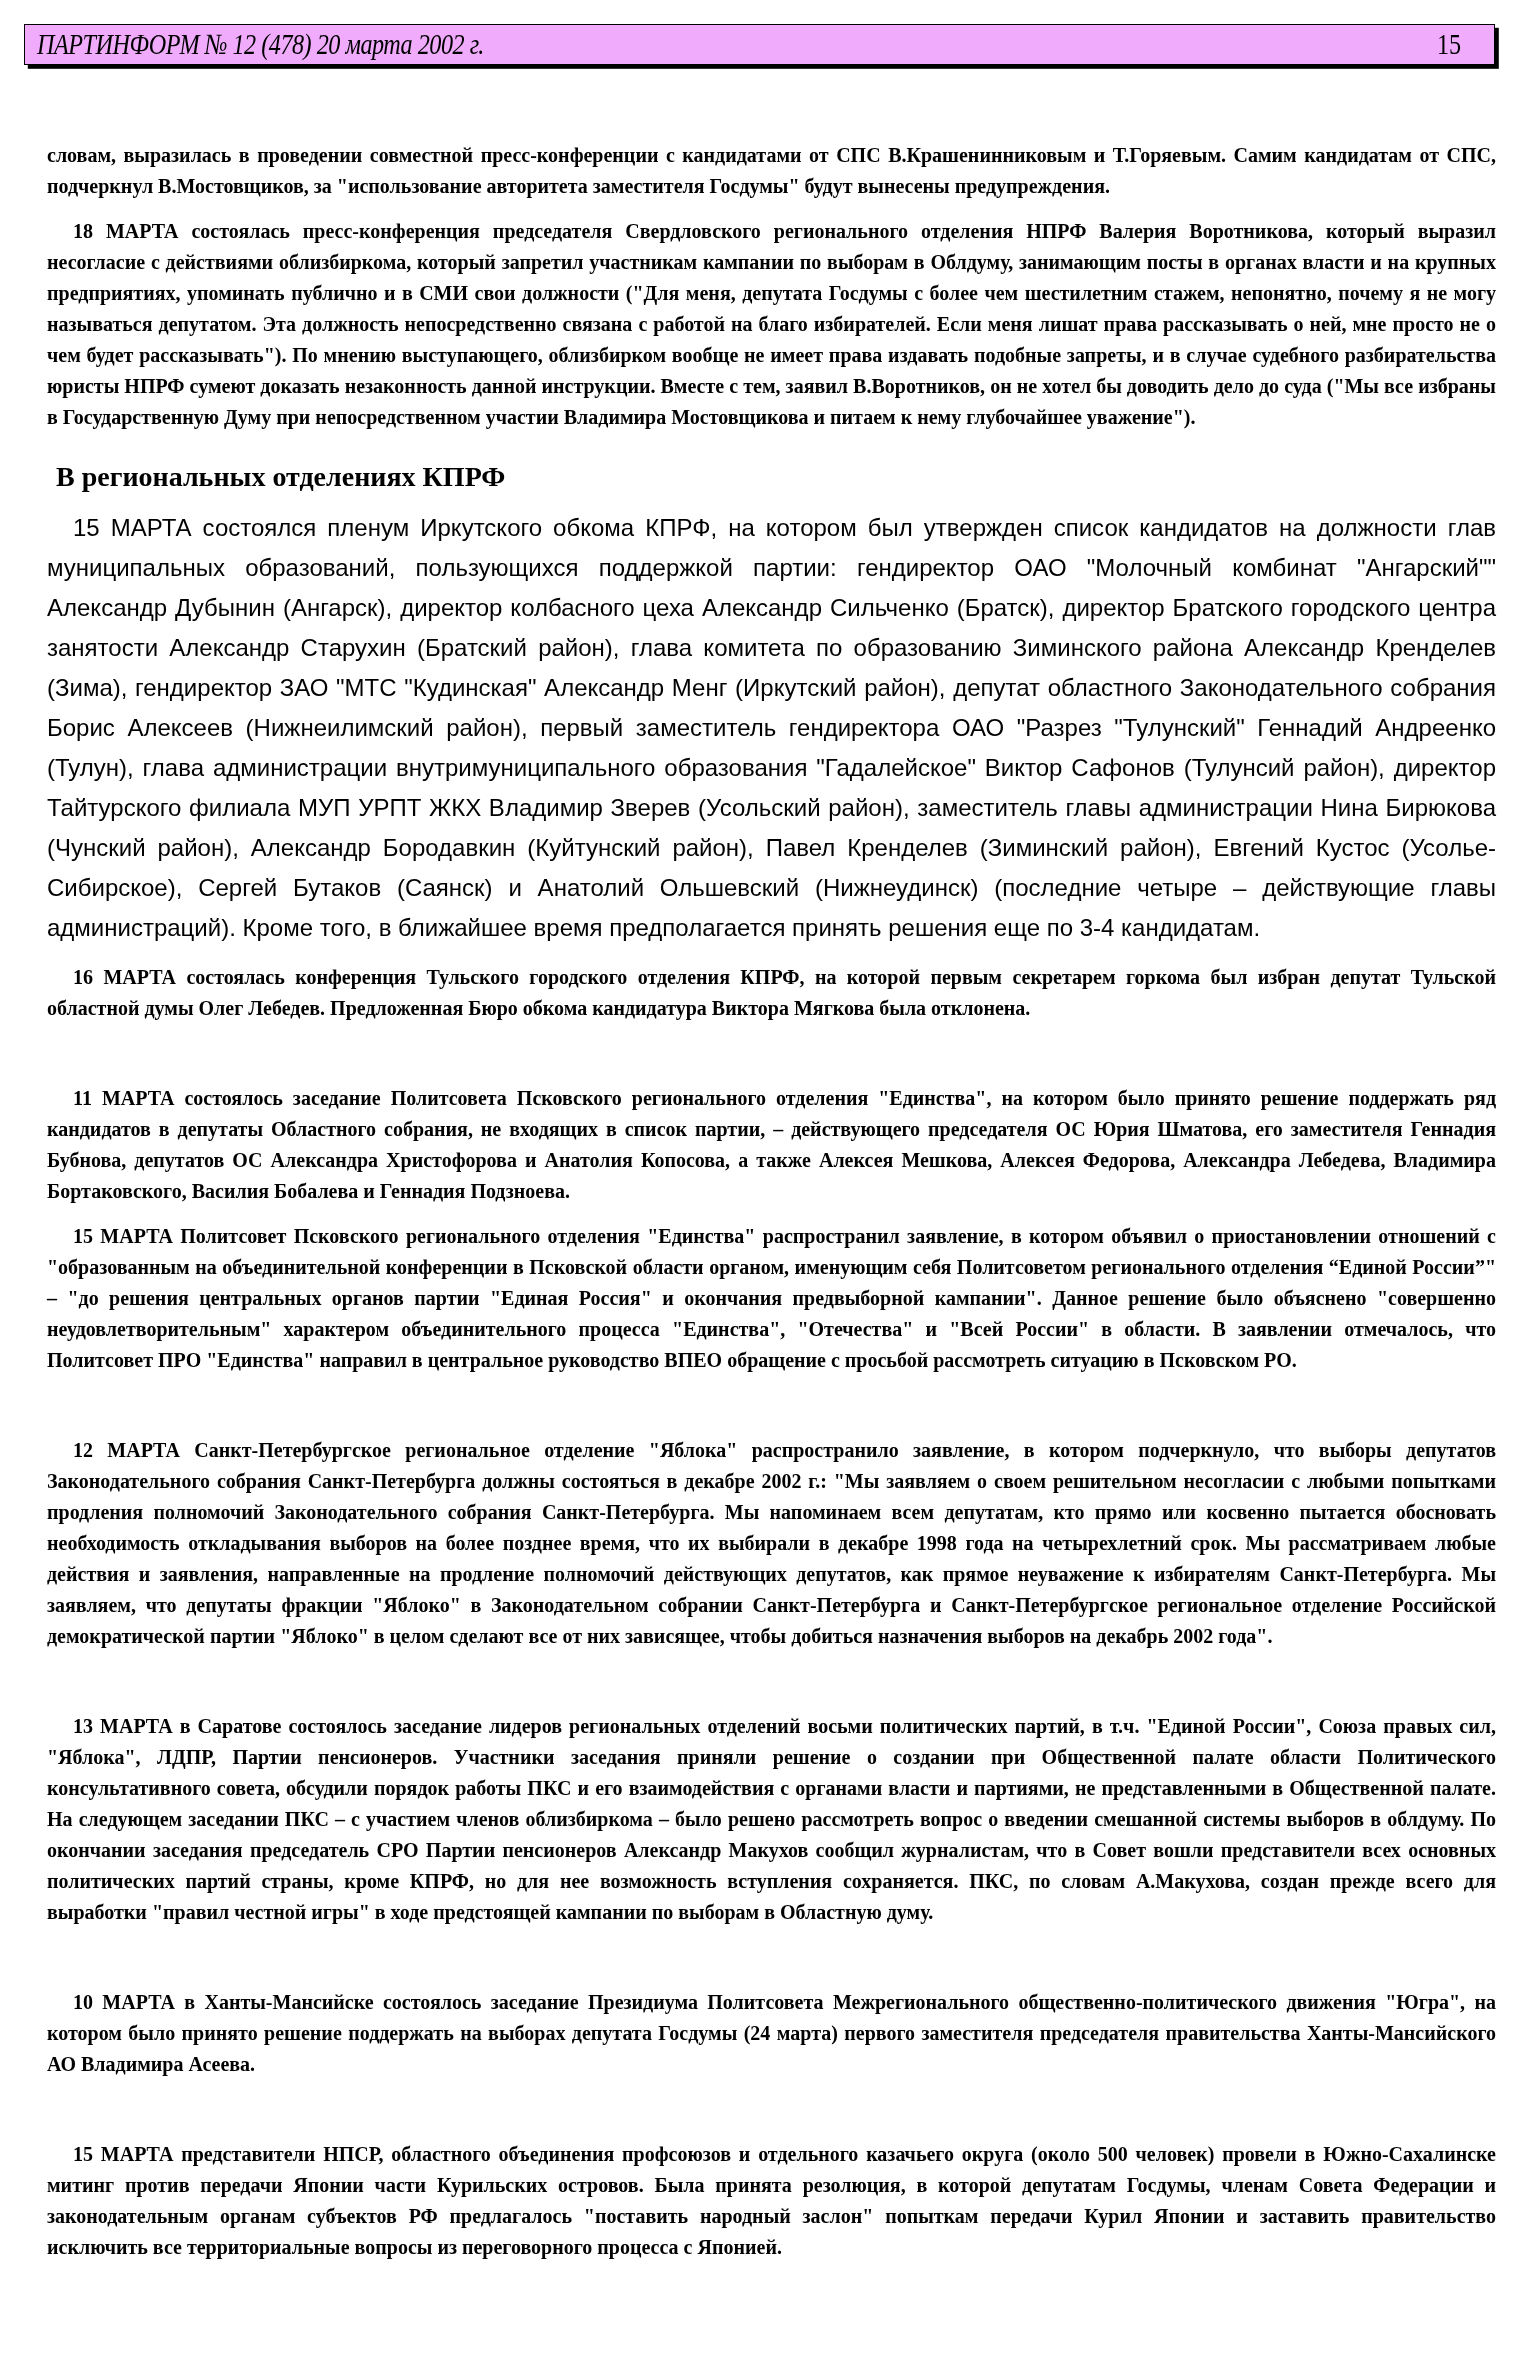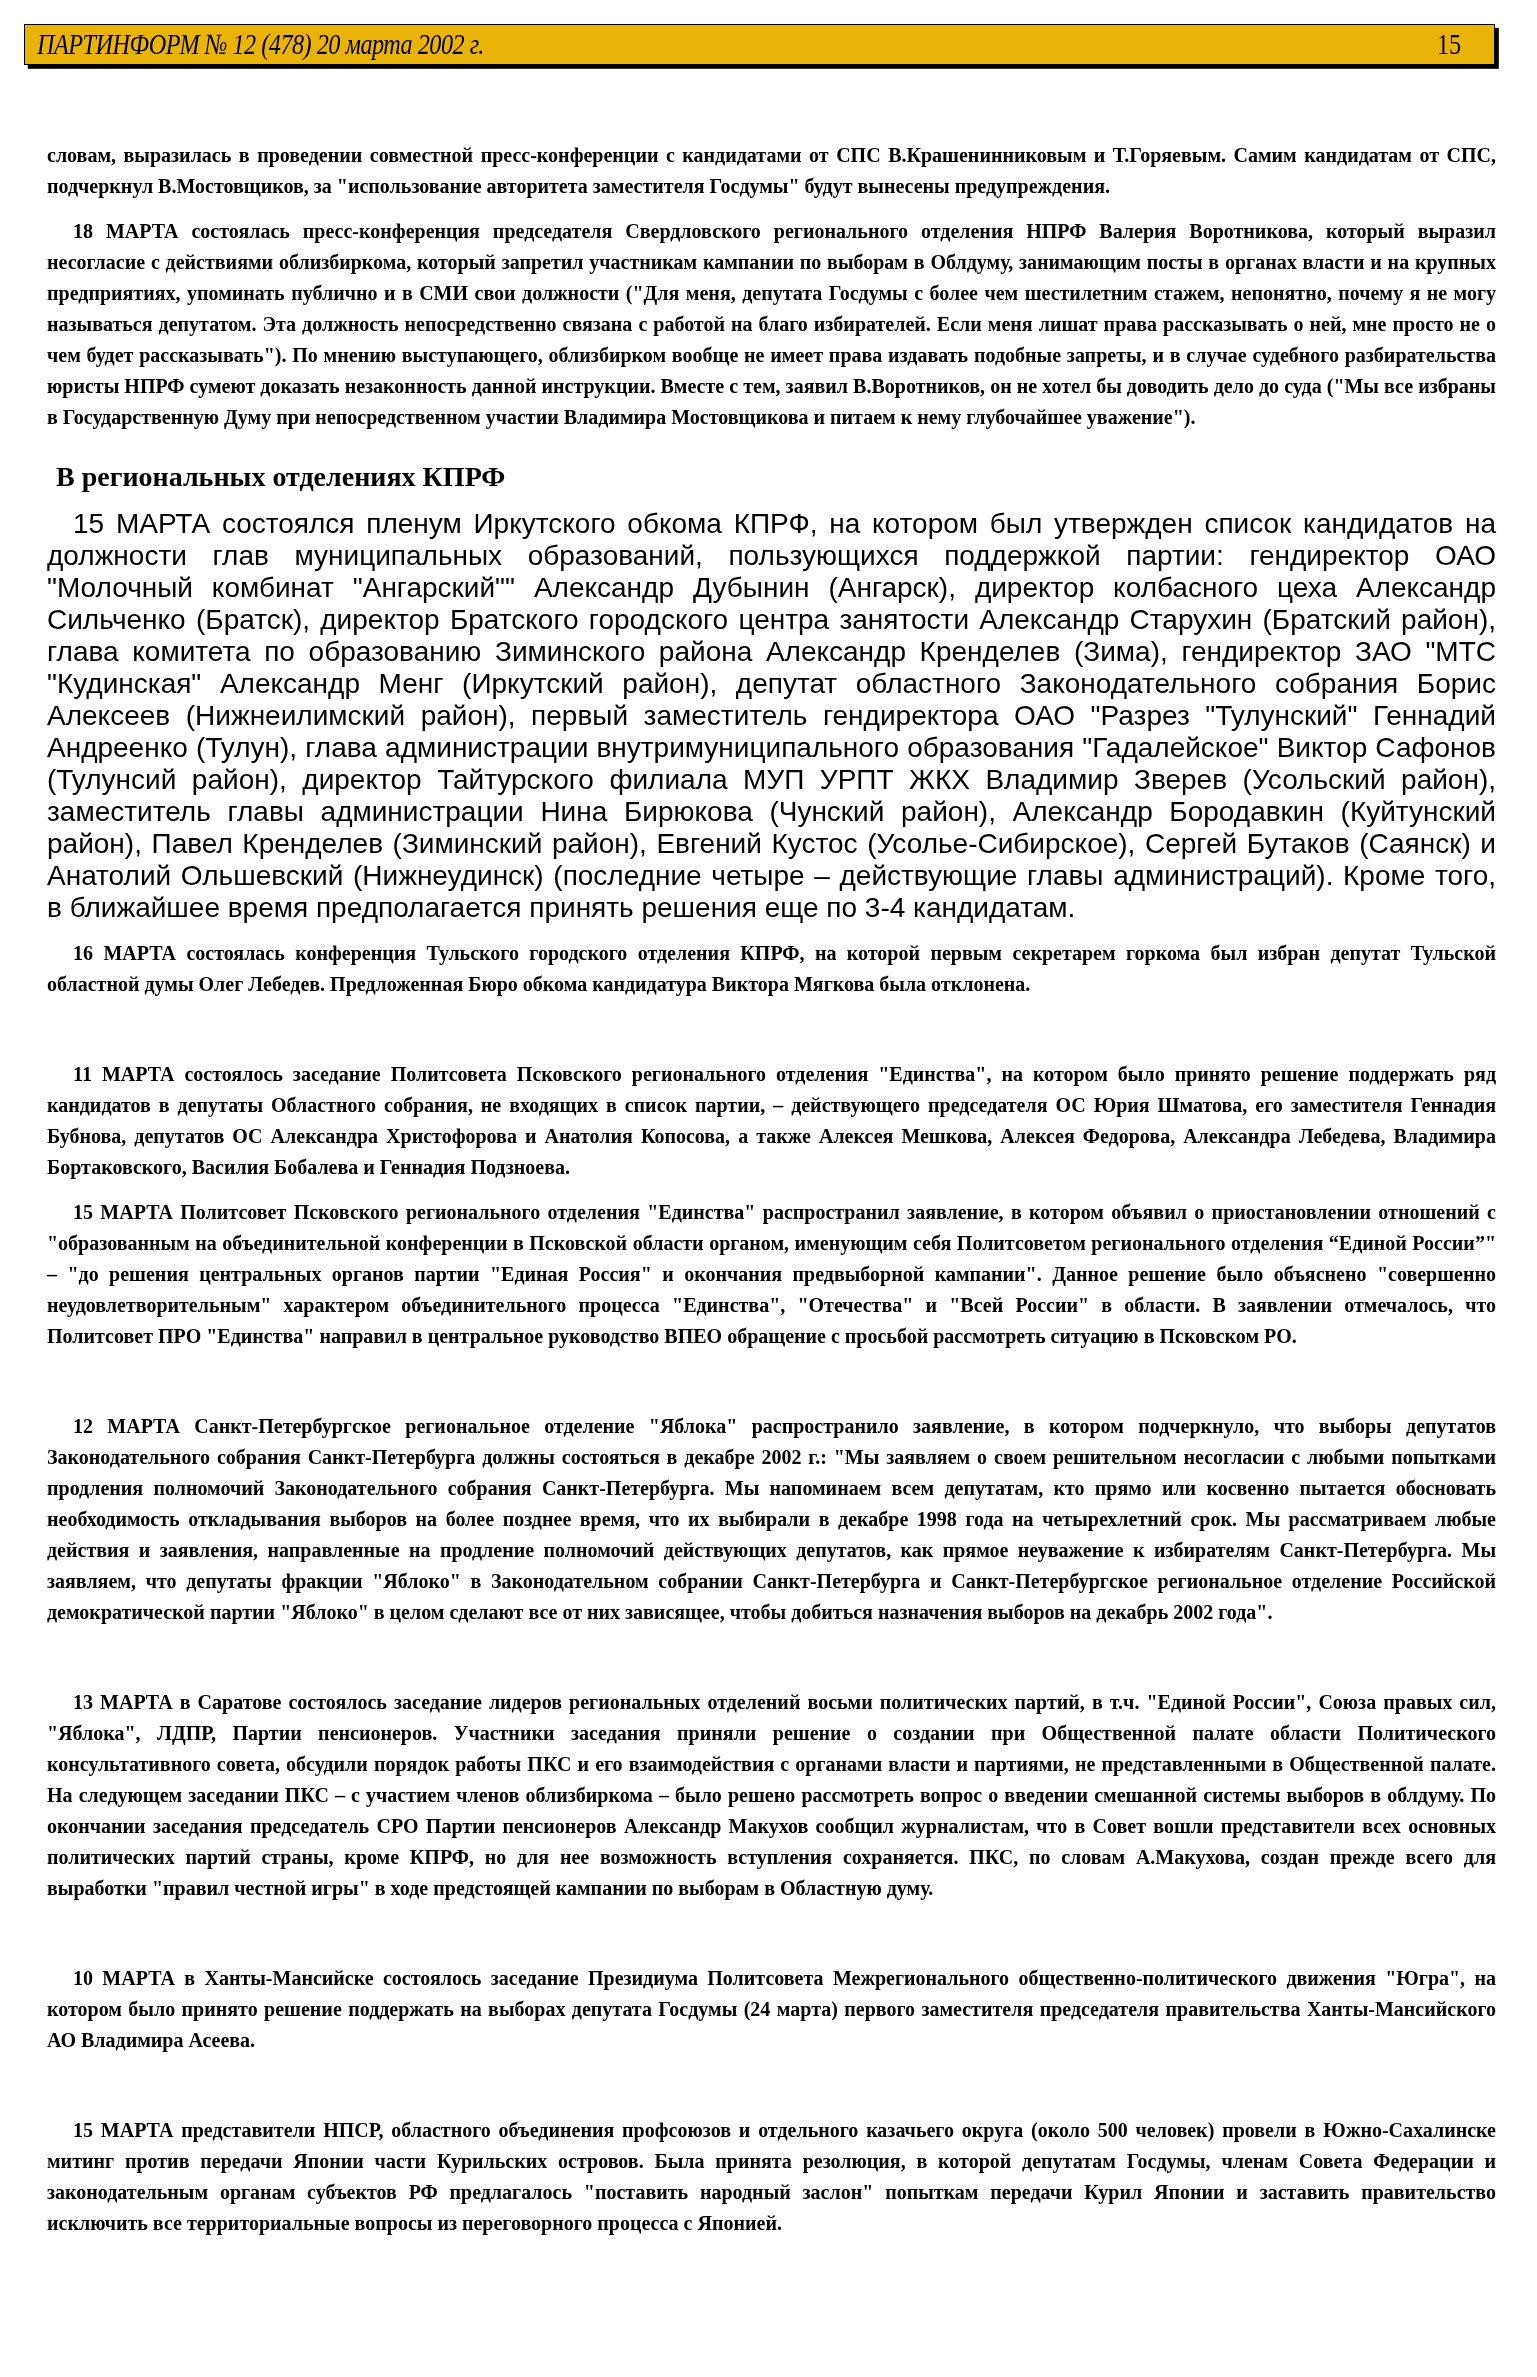--- a/index.html
+++ b/index.html
@@ -1,27 +1,27 @@
 <!DOCTYPE html>
 <html style="font-size:10.2px"><head>
 <meta charset="utf-8">
 <style>
   html, body { margin:0; padding:0; background:#fff; }
   body { width:1537px; height:2377px; position:relative; overflow:hidden; font-family:"Liberation Serif", serif; color:#000; }
   .header {
     position:absolute; left:24px; top:24px; width:1471px; height:41px;
-    border:1.9px solid #000; box-shadow:3.8px 3.8px 0 #000; background:#eab308;
+    border:1.9px solid #000; box-shadow:3.8px 3.8px 0 #000; background:#f0abfc;
     display:flex; align-items:center; justify-content:space-between; padding:0 11.5px; box-sizing:border-box;
   }
   .header .title { font-style:italic; font-size:29.5px; letter-spacing:-0.6px; transform:scaleX(0.82); transform-origin:left center; white-space:nowrap; }
   .header .page { font-size:29.5px; transform:scaleX(0.82); transform-origin:right center; padding-right:26px; }
   .content { position:absolute; left:33px; top:126px; width:1477px; }
   p { margin:14px; text-align:justify; }
   .serif { font-family:"Liberation Serif", serif; font-weight:bold; font-size:20px; line-height:31px; }
-  .sans { font-family:"Liberation Sans", sans-serif; font-size:28px; line-height:32px; }
+  .sans { font-family:"Liberation Sans", sans-serif; font-size:24px; line-height:40px; }
   .indent { text-indent:26px; }
   h2 { font-family:Liberation Serif, serif; font-weight:bold; font-size:28px; margin:26px 0 2.6px 23px; line-height:35px; }
   .gap { height:31px; }
 </style>
 </head>
 <body>
 
 <div class="header">
   <span class="title">ПАРТИНФОРМ № 12 (478) 20 марта 2002 г.</span>
   <span class="page">15</span>

